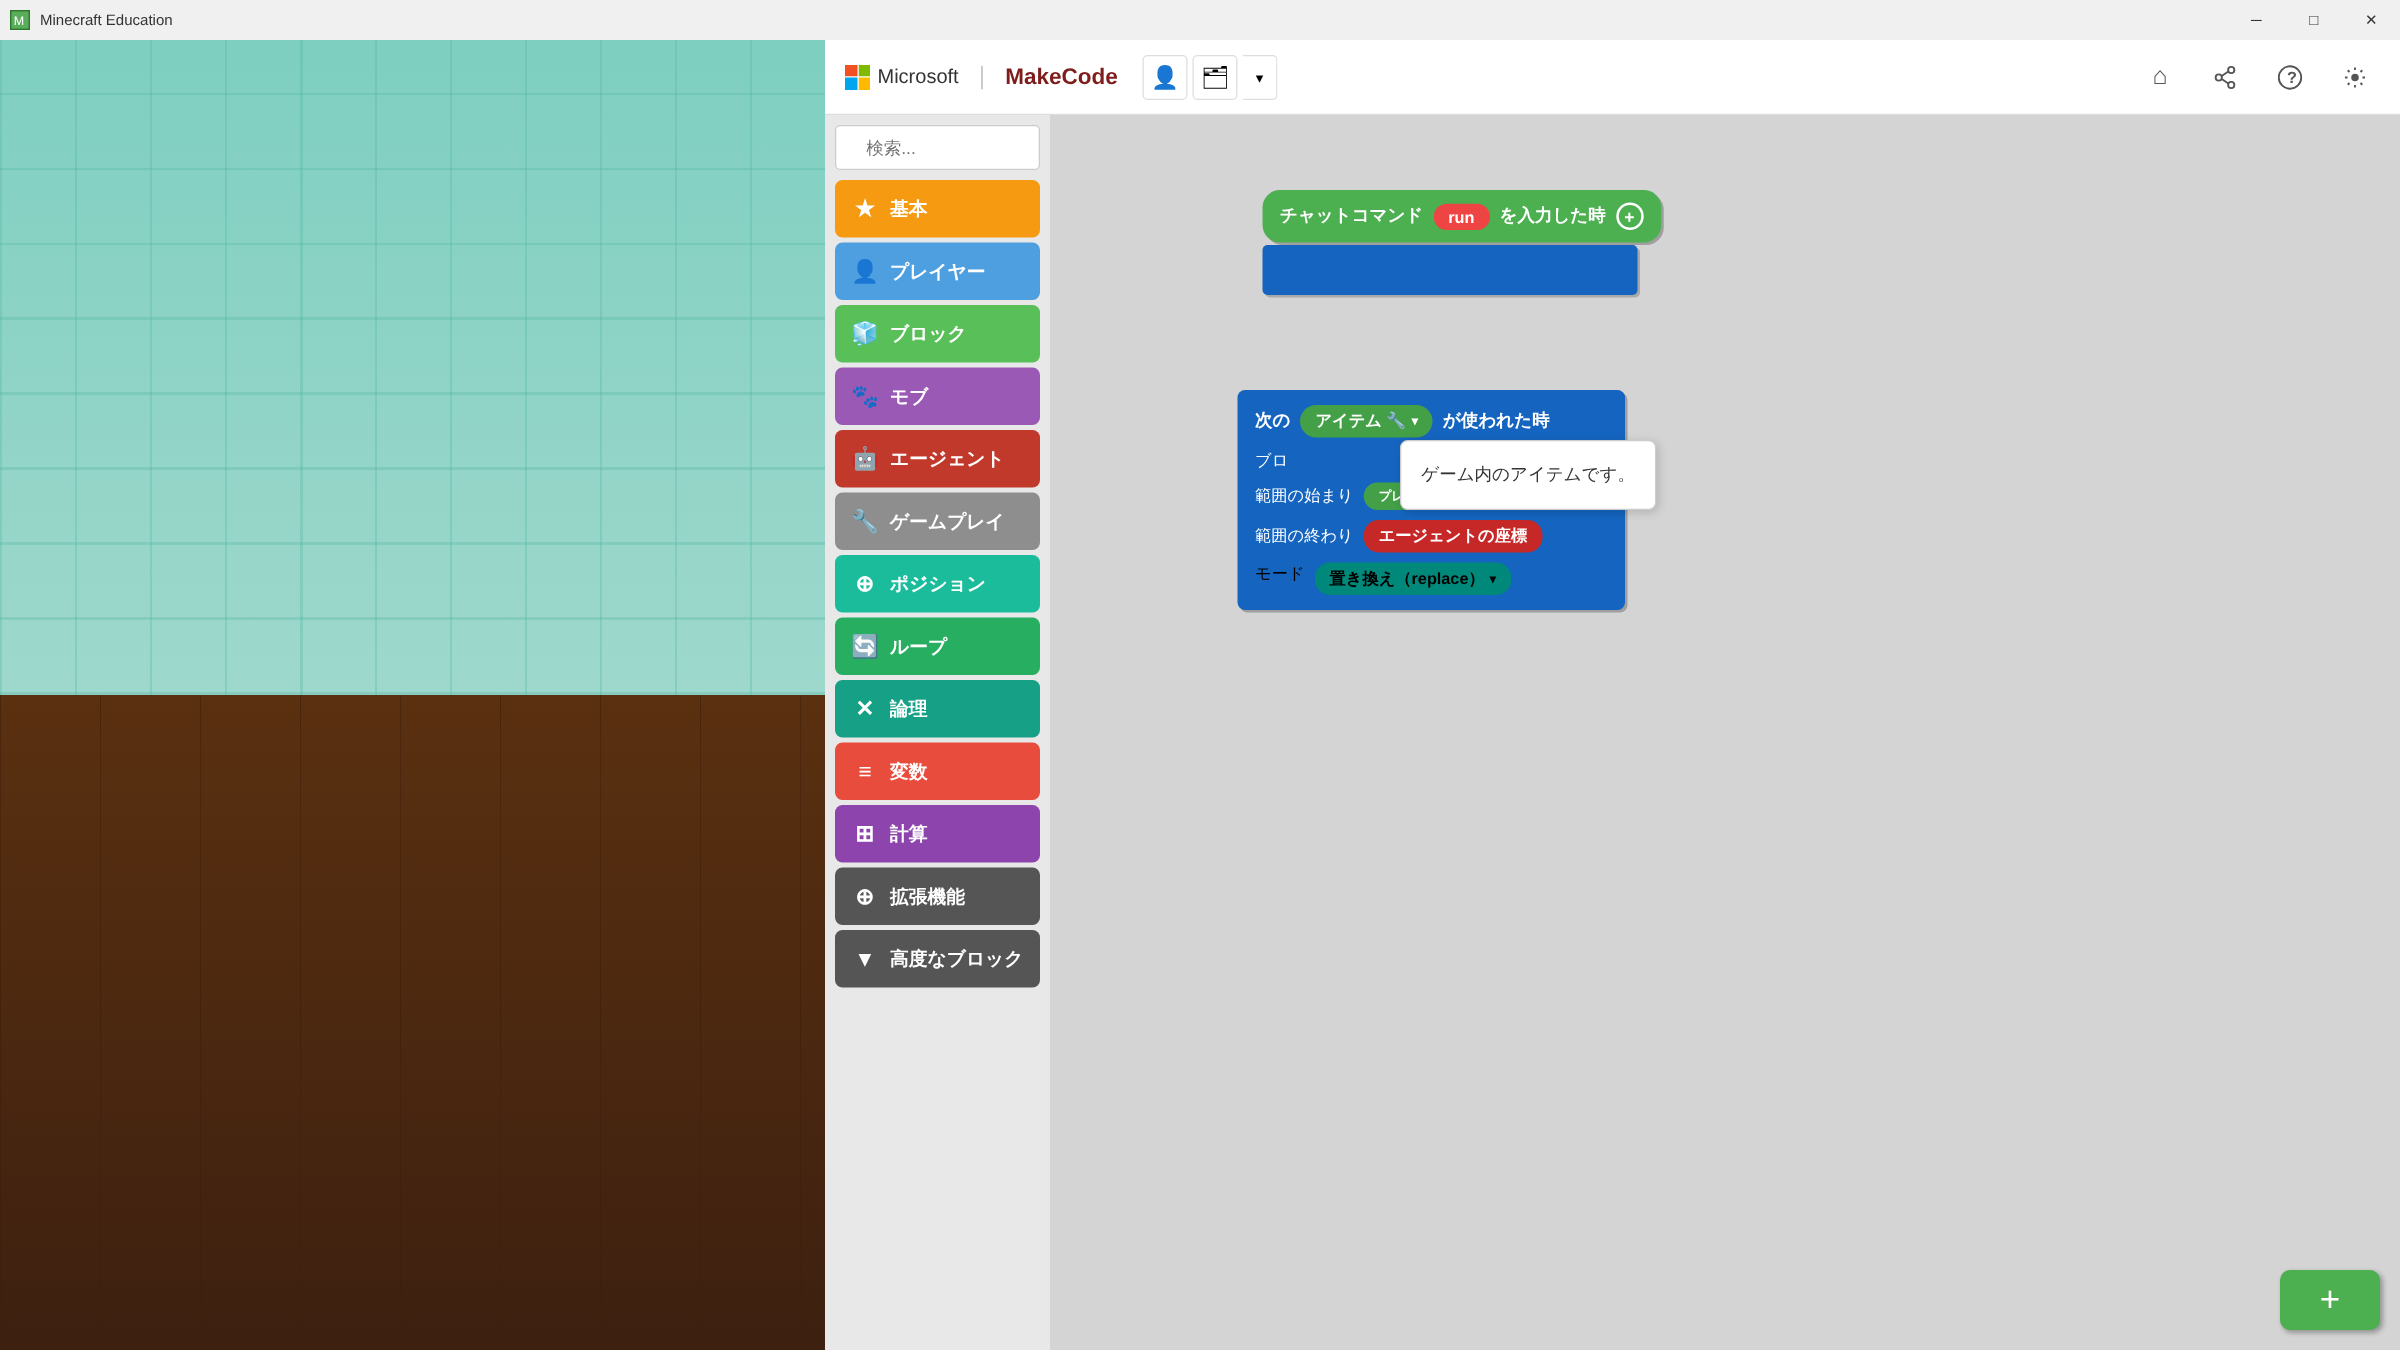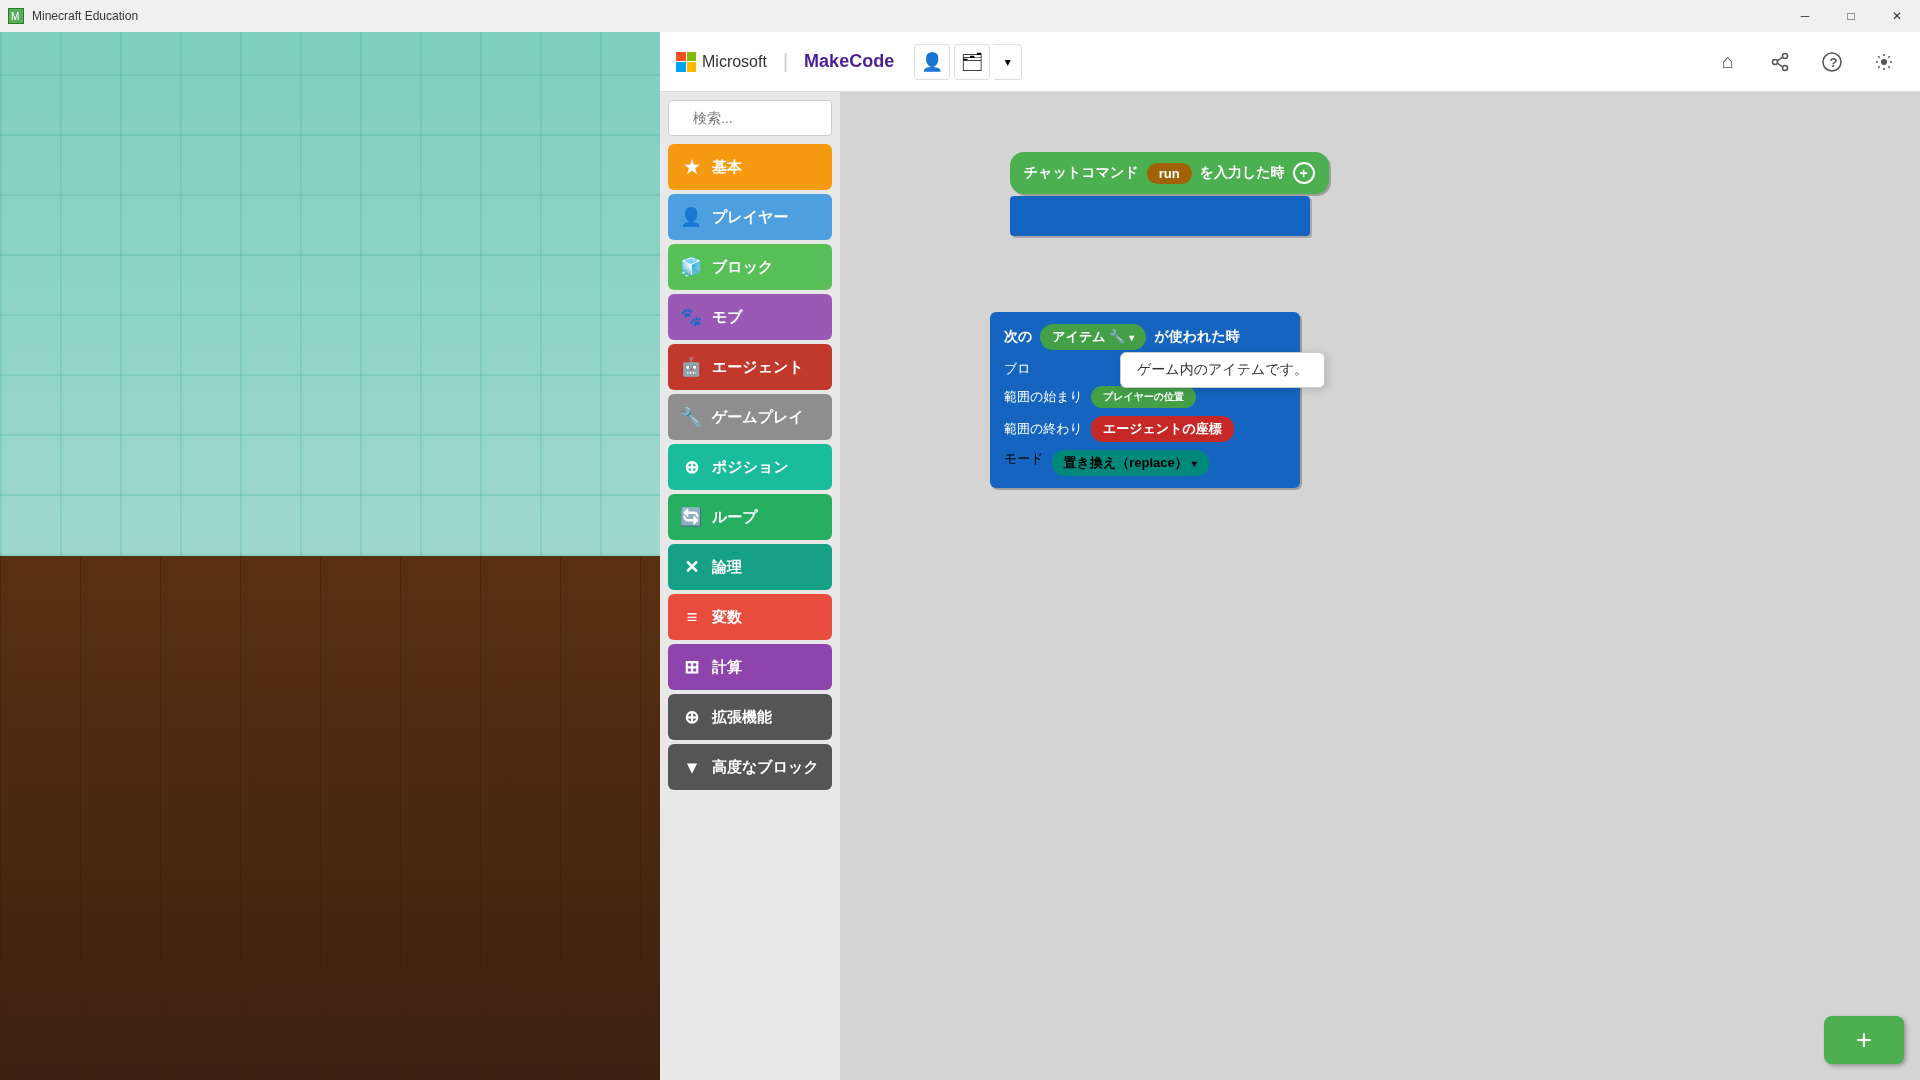--- a/index.html
+++ b/index.html
@@ -65,21 +65,21 @@
       padding: 0 16px; border-bottom: 1px solid #ddd; gap: 12px;
     }
     .ms-logo { display: flex; align-items: center; gap: 6px; font-size: 16px; color: #333; font-weight: 500; }
     .ms-logo-icon { width: 20px; height: 20px; display: grid; grid-template-columns: 1fr 1fr; gap: 1px; }
     .ms-logo-icon span { display: block; }
     .ms-logo-icon span:nth-child(1) { background: #f25022; }
     .ms-logo-icon span:nth-child(2) { background: #7fba00; }
     .ms-logo-icon span:nth-child(3) { background: #00a4ef; }
     .ms-logo-icon span:nth-child(4) { background: #ffb900; }
     .separator { font-size: 20px; color: #ccc; margin: 0 4px; }
-    .makecode-title { font-size: 18px; color: #4c1d95; font-weight: 600; }
+    .makecode-title { font-size: 18px; color: #7f1d1d; font-weight: 600; }
     .header-tabs { display: flex; gap: 4px; margin-left: 8px; }
     .header-tab { width: 36px; height: 36px; border: 1px solid #ddd; border-radius: 4px; display: flex; align-items: center; justify-content: center; cursor: pointer; background: white; font-size: 18px; }
     .header-tab-dropdown { width: 28px; height: 36px; border: 1px solid #ddd; border-left: none; border-radius: 0 4px 4px 0; display: flex; align-items: center; justify-content: center; cursor: pointer; background: white; font-size: 12px; }
     .header-spacer { flex: 1; }
     .header-icon-btn { width: 40px; height: 40px; display: flex; align-items: center; justify-content: center; cursor: pointer; font-size: 20px; color: #555; border-radius: 4px; }
 
     
     .main-content { display: flex; flex: 1; overflow: hidden; }
 
     
@@ -239,21 +239,21 @@
         <span class="category-icon">▾</span>
         <span>高度なブロック</span>
       </button>
     </div>
 
     <div class="code-workspace">
 
       <div class="block-container" style="position:absolute; top:60px; left:170px;">
         <div style="background:#4CAF50; border-radius:14px; padding:10px 14px; display:inline-flex; align-items:center; gap:8px; color:white; font-size:14px; font-weight:bold; box-shadow:2px 2px 0 rgba(0,0,0,0.25);">
           <span>チャットコマンド</span>
-          <span style="background:#a16207; border-radius:12px; padding:3px 12px; font-size:13px; font-weight:bold;">run</span>
+          <span style="background:#ef4444; border-radius:12px; padding:3px 12px; font-size:13px; font-weight:bold;">run</span>
           <span>を入力した時</span>
           <span style="width:22px;height:22px;border-radius:50%;border:2px solid white;display:inline-flex;align-items:center;justify-content:center;font-size:14px;font-weight:bold;cursor:pointer;">+</span>
         </div>
         
         <div style="background:#1565c0; border-radius:4px; margin-top:2px; height:40px; width:300px; box-shadow:2px 2px 0 rgba(0,0,0,0.2);"></div>
       </div>
 
       <div class="block-container" style="position:absolute; top:220px; left:150px;">
         <div style="background:#1565c0; border-radius:6px; padding:12px 14px; width:310px; box-shadow:2px 2px 0 rgba(0,0,0,0.25);">
 
@@ -282,21 +282,21 @@
 
           <div style="display:flex; align-items:flex-start; gap:8px; color:#000000; font-size:13px;">
             <span>モード</span>
             <span style="background:#00897b; border-radius:12px; padding:4px 12px; font-size:13px; font-weight:bold; cursor:pointer; display:flex; align-items:center; gap:4px;">
               <span>置き換え（replace）</span>
               <span style="font-size:10px;">▾</span>
             </span>
           </div>
         </div>
 
-        <div style="position:absolute; top:40px; left:130px; background:white; border:1px solid #ccc; border-radius:6px; padding:8px 16px; font-size:14px; color:#333; white-space:nowrap; z-index:50; box-shadow:2px 2px 8px rgba(0,0,0,0.15);">
+        <div style="position:absolute; top:40px; left:130px; background:white; border:1px solid #ccc; border-radius:6px; padding:18px 16px; font-size:14px; color:#333; white-space:nowrap; z-index:50; box-shadow:2px 2px 8px rgba(0,0,0,0.15);">
           <span>ゲーム内のアイテムです。</span>
         </div>
       </div>
 
       <div style="position:absolute; bottom:16px; right:16px; width:80px; height:48px; background:#4CAF50; border-radius:8px; display:flex; align-items:center; justify-content:center; color:white; font-size:28px; cursor:pointer; box-shadow:2px 2px 4px rgba(0,0,0,0.3);">+</div>
     </div>
   </div>
 </div>
 
 </body></html>

